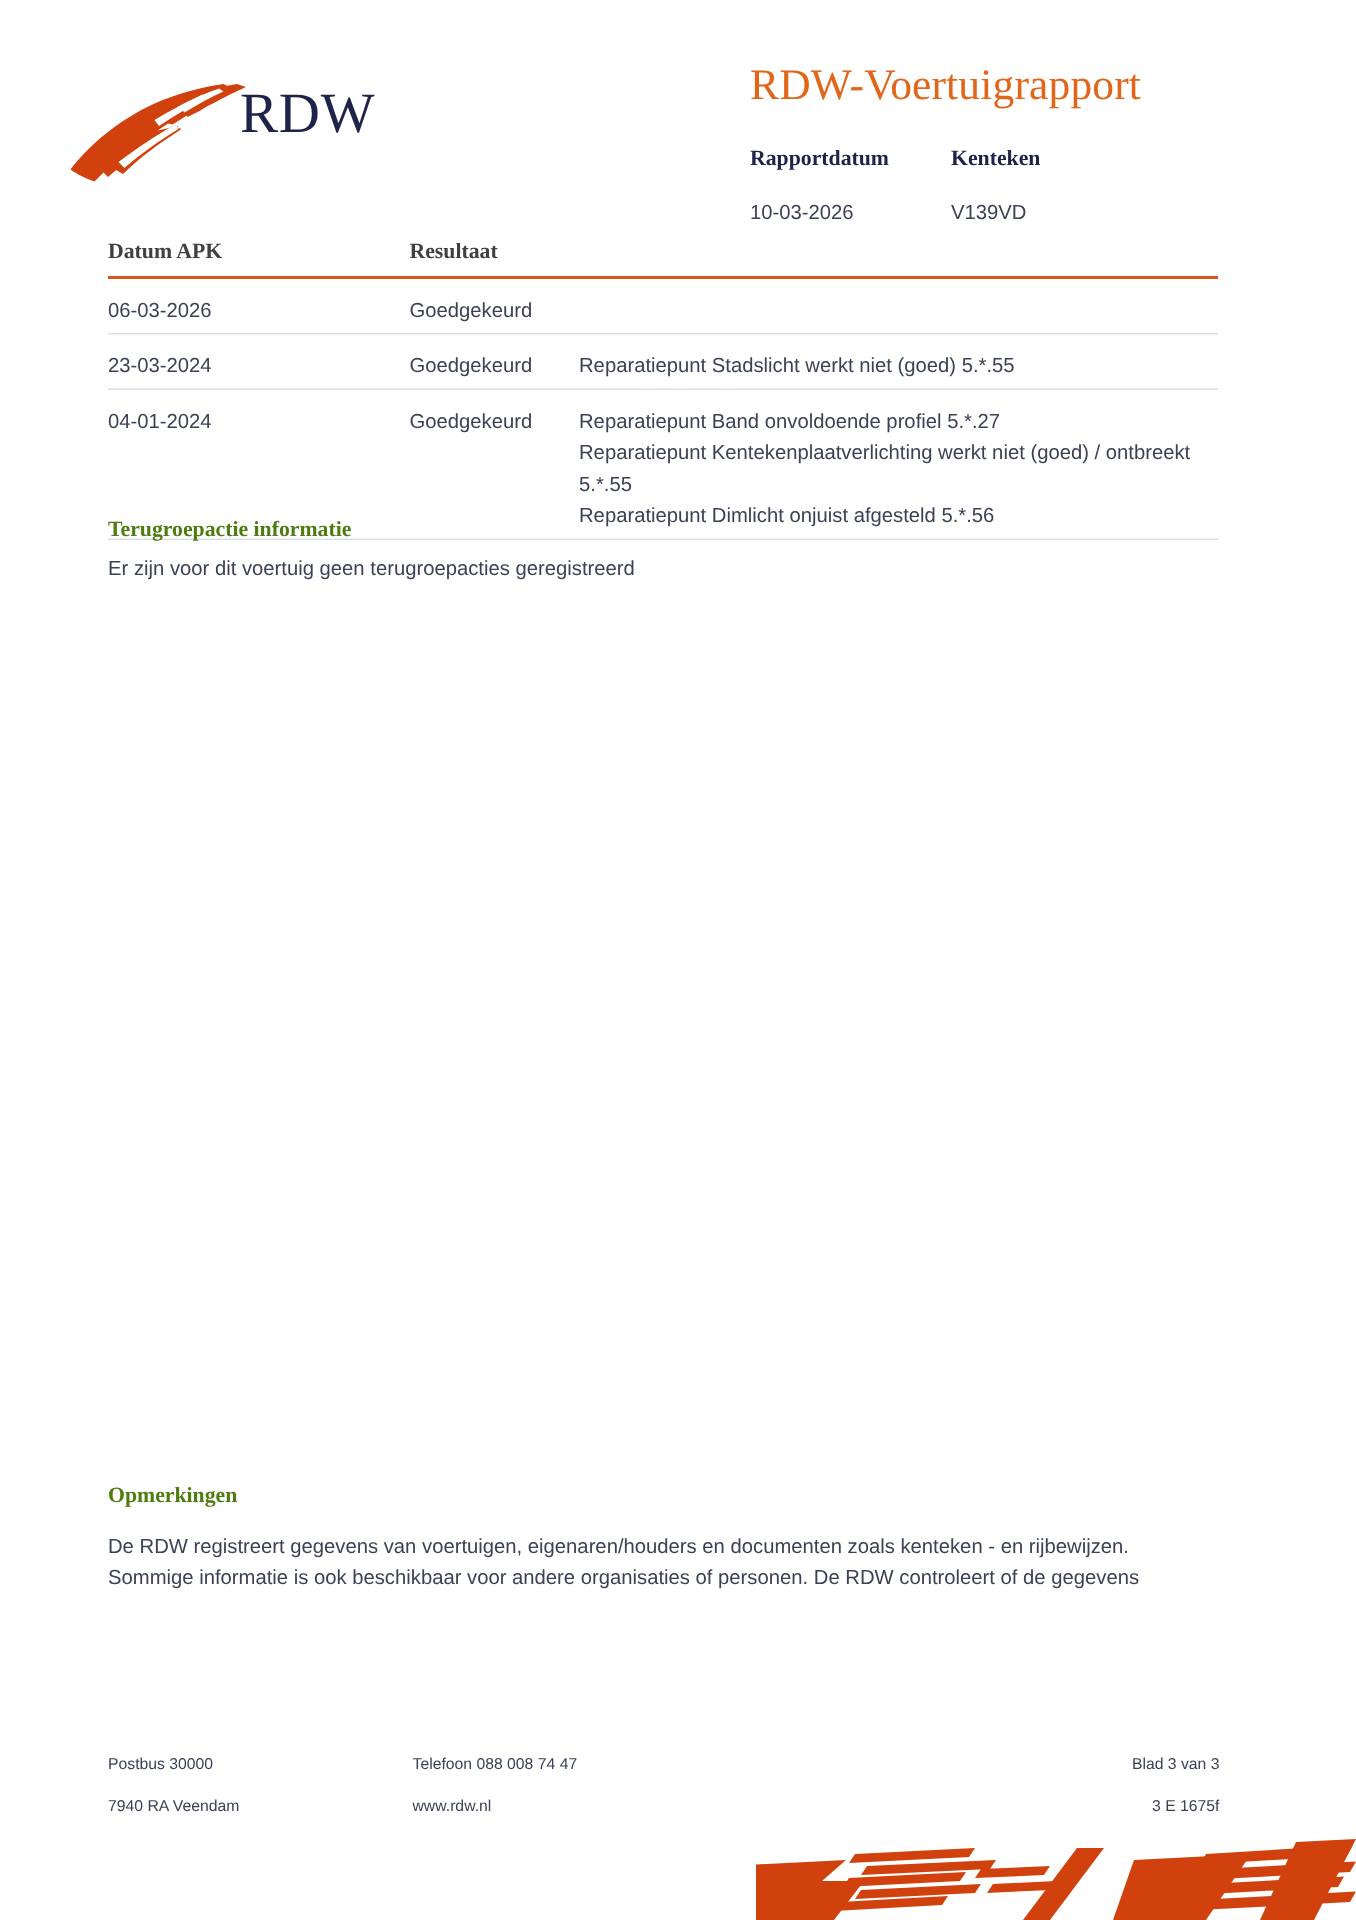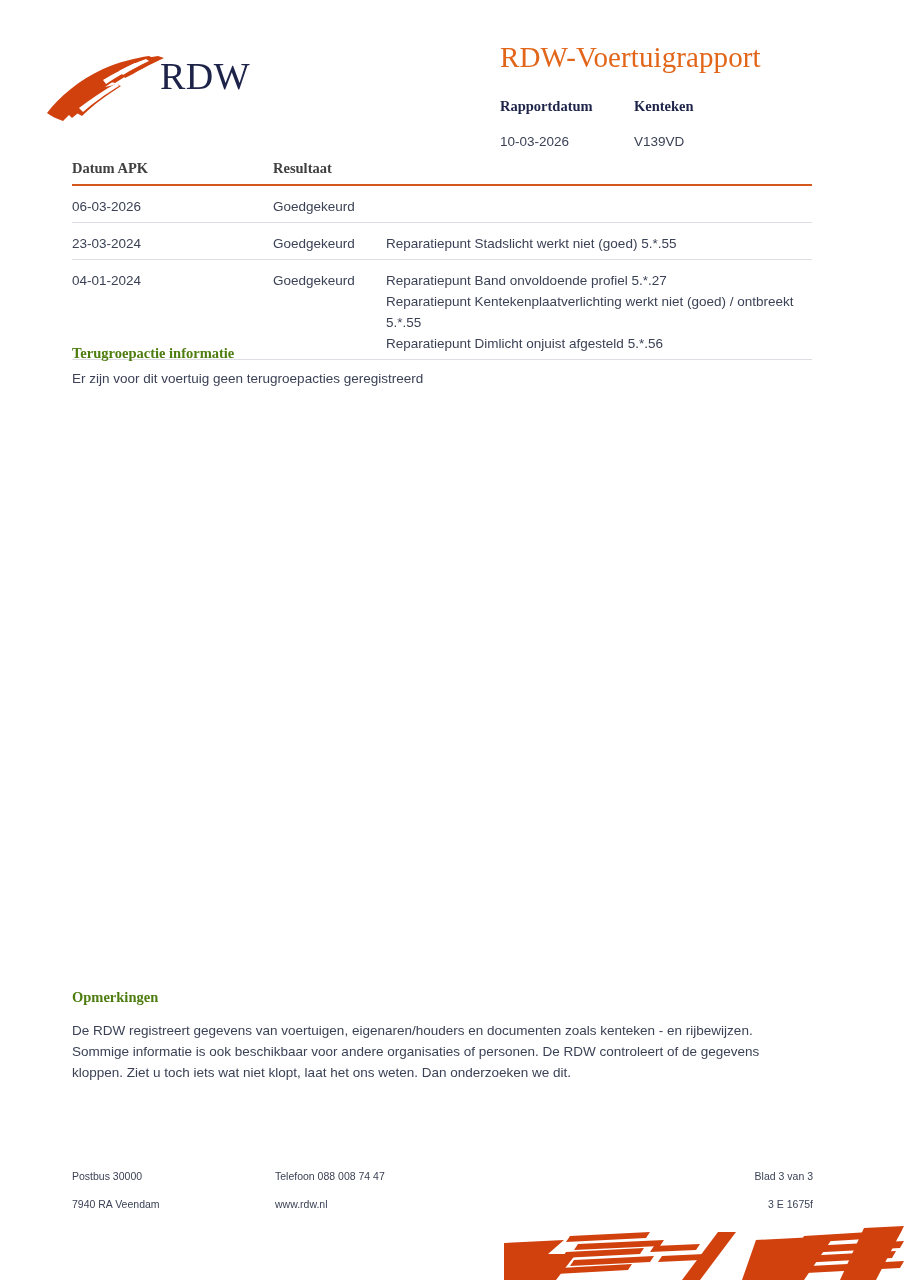--- a/index.html
+++ b/index.html
@@ -275,21 +275,20 @@
   <div class="section" id="recall-section">
     <div class="section-title">Terugroepactie informatie</div>
     <div class="section-body">Er zijn voor dit voertuig geen terugroepacties geregistreerd</div>
   </div>
 
   <div class="section" id="disclaimer-section">
     <div class="section-title">Opmerkingen</div>
     <div class="section-body">
       <p>De RDW registreert gegevens van voertuigen, eigenaren/houders en documenten zoals kenteken - en rijbewijzen.</p>
       <p>Sommige informatie is ook beschikbaar voor andere organisaties of personen. De RDW controleert of de gegevens</p>
-      <p>kloppen. Ziet u toch iets wat niet klopt, laat het ons weten. Dan onderzoeken we dit.</p>
     </div>
   </div>
 
   <div class="footer">
     <div class="footer-row">
       <div class="f-col1">Postbus 30000</div>
       <div class="f-col2">Telefoon 088 008 74 47</div>
       <div class="f-col3">Blad 3 van 3</div>
     </div>
     <div class="footer-row">

